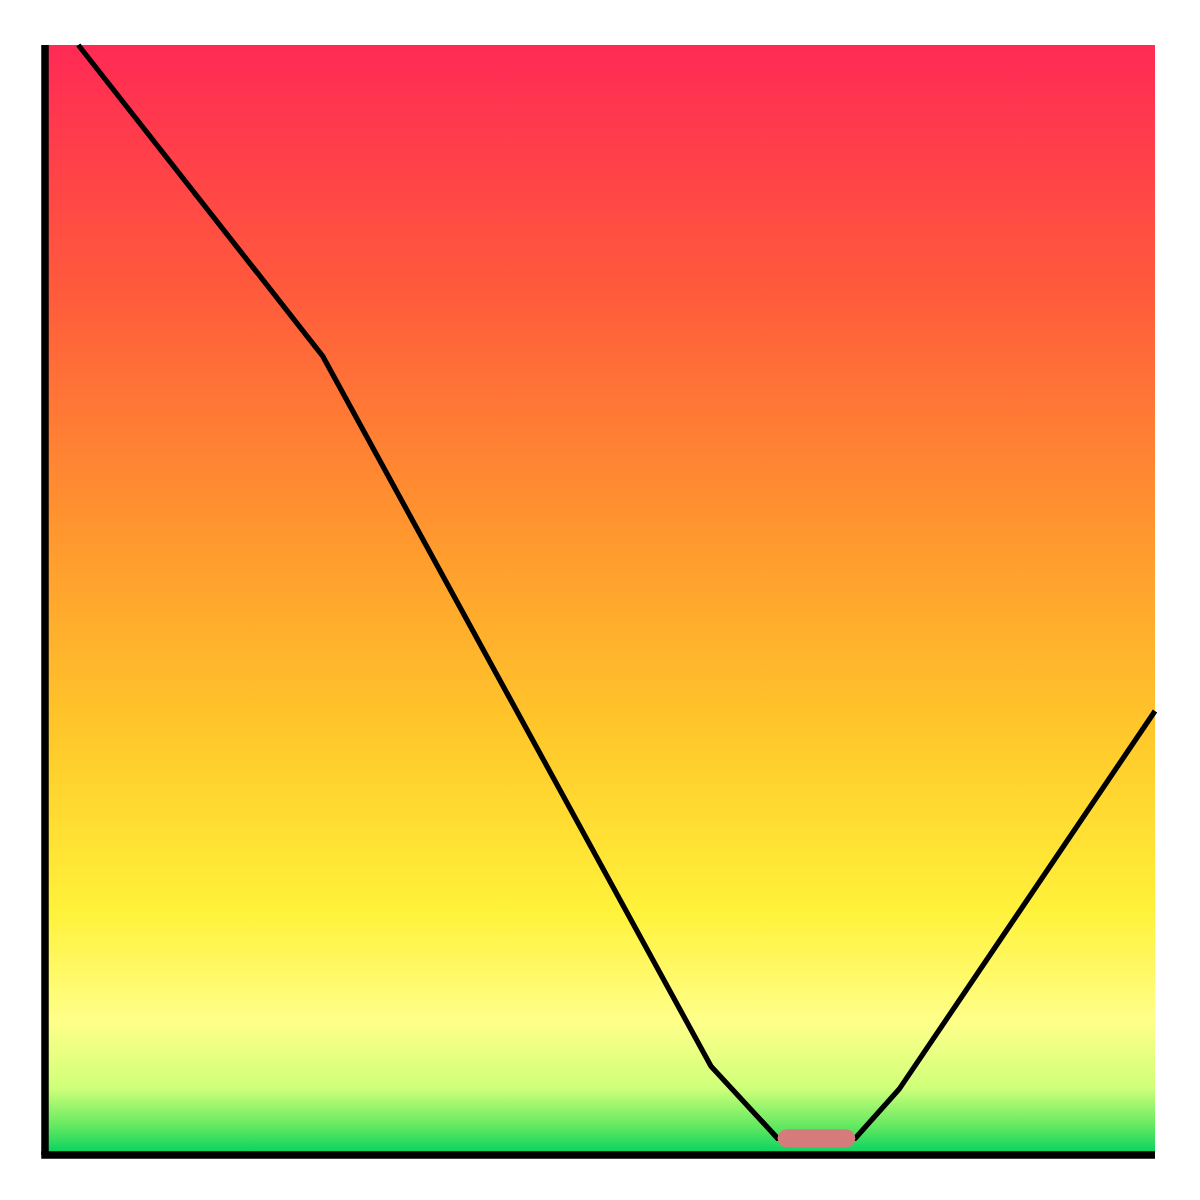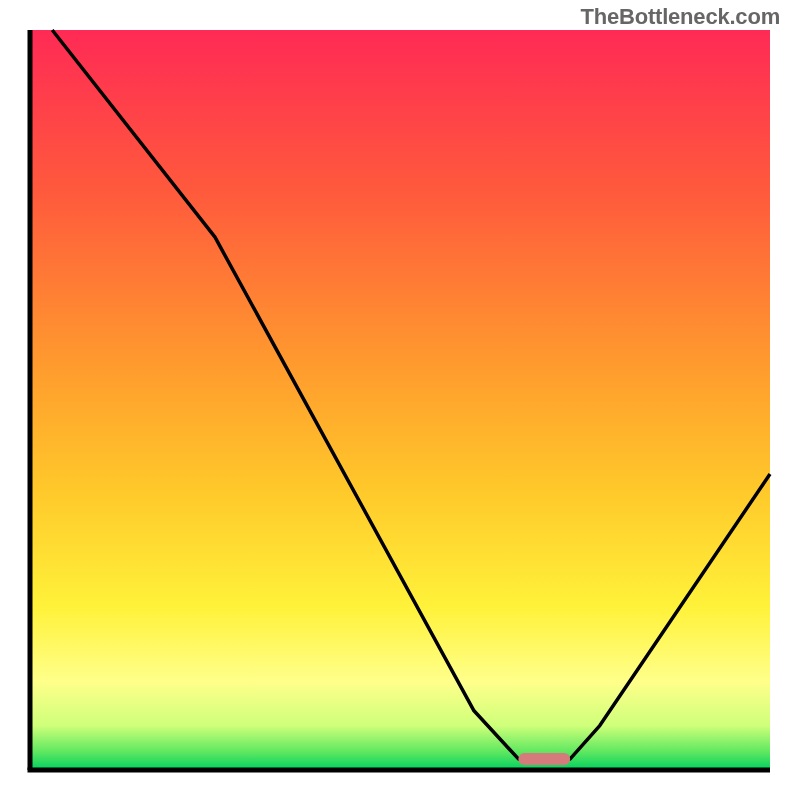--- a/index.html
+++ b/index.html
@@ -25,21 +25,20 @@
     letter-spacing: -0.2px;
   }
   svg {
     display: block;
   }
 </style>
 </head>
 <body>
 
 <div id="container">
-  <div id="watermark">TheBottleneck.com</div>
   <svg id="chart-svg" width="800" height="800">
     <defs>
       <linearGradient id="bg-grad" x1="0" y1="0" x2="0" y2="1">
           <stop offset="0%" stop-color="#ff2a55"></stop>
           <stop offset="22%" stop-color="#ff5a3c"></stop>
           <stop offset="45%" stop-color="#ff9a2e"></stop>
           <stop offset="62%" stop-color="#ffc82a"></stop>
           <stop offset="78%" stop-color="#fff23a"></stop>
           <stop offset="88%" stop-color="#ffff8a"></stop>
           <stop offset="94%" stop-color="#cfff7a"></stop>

